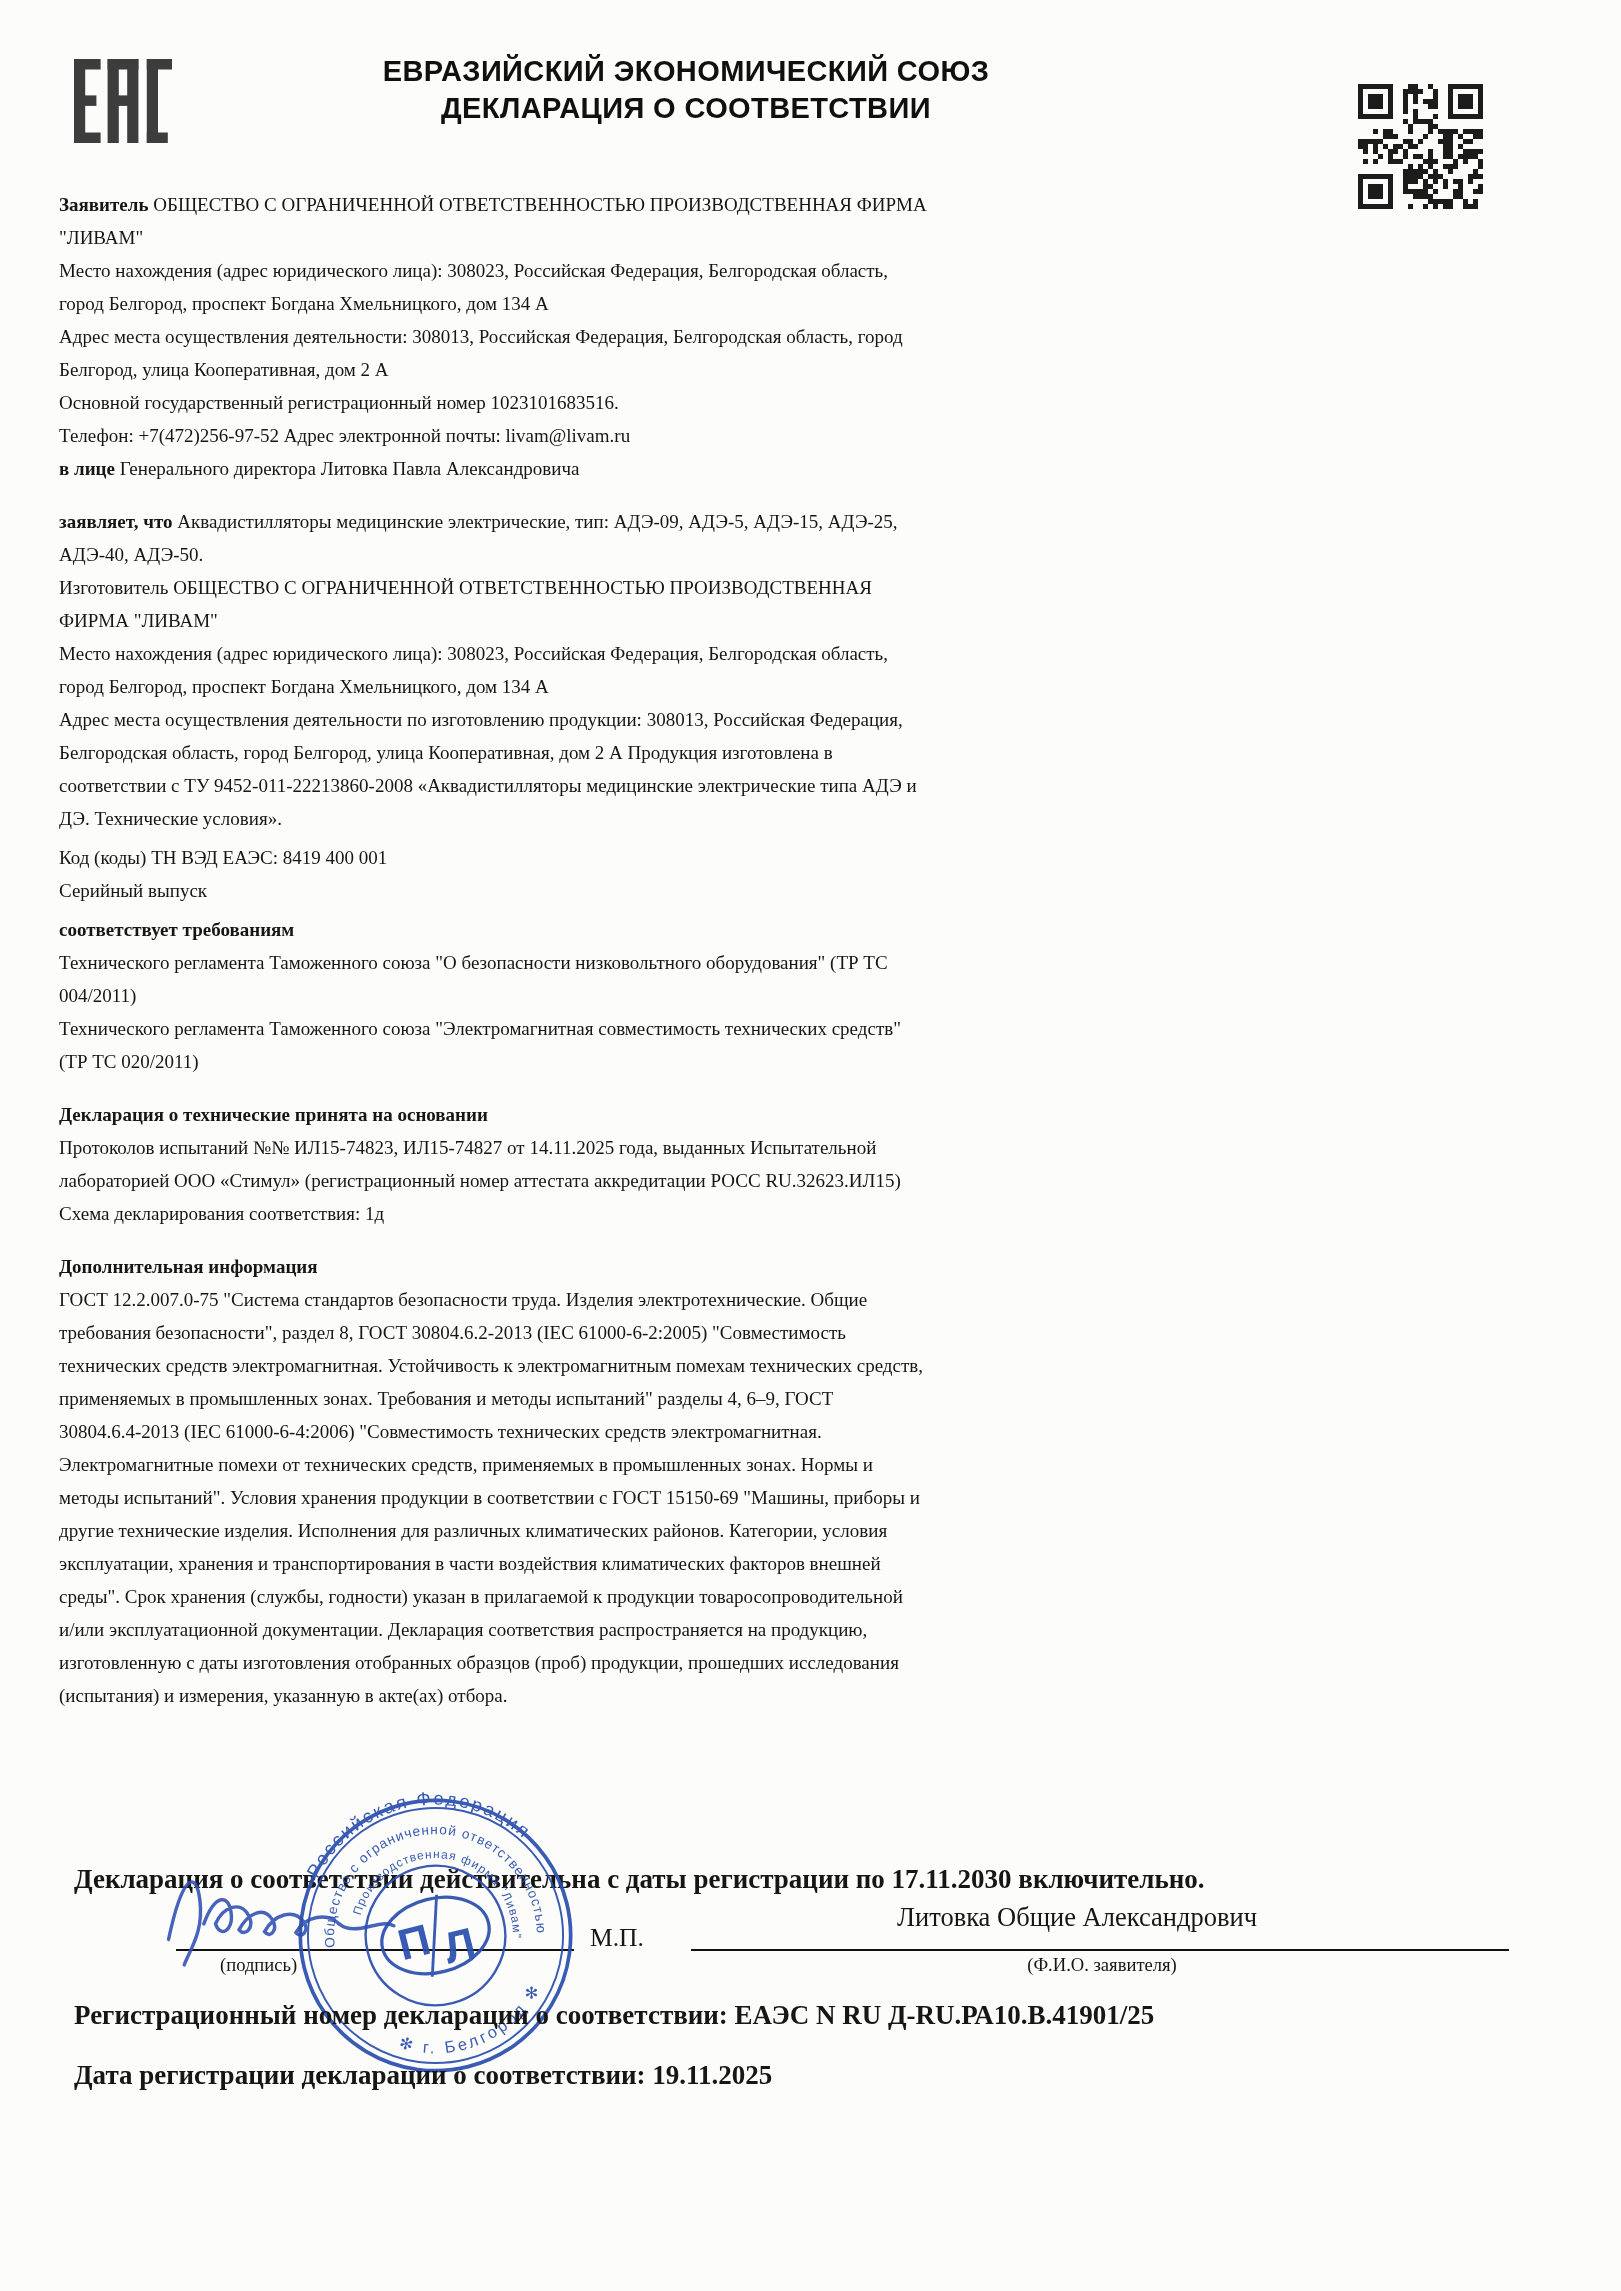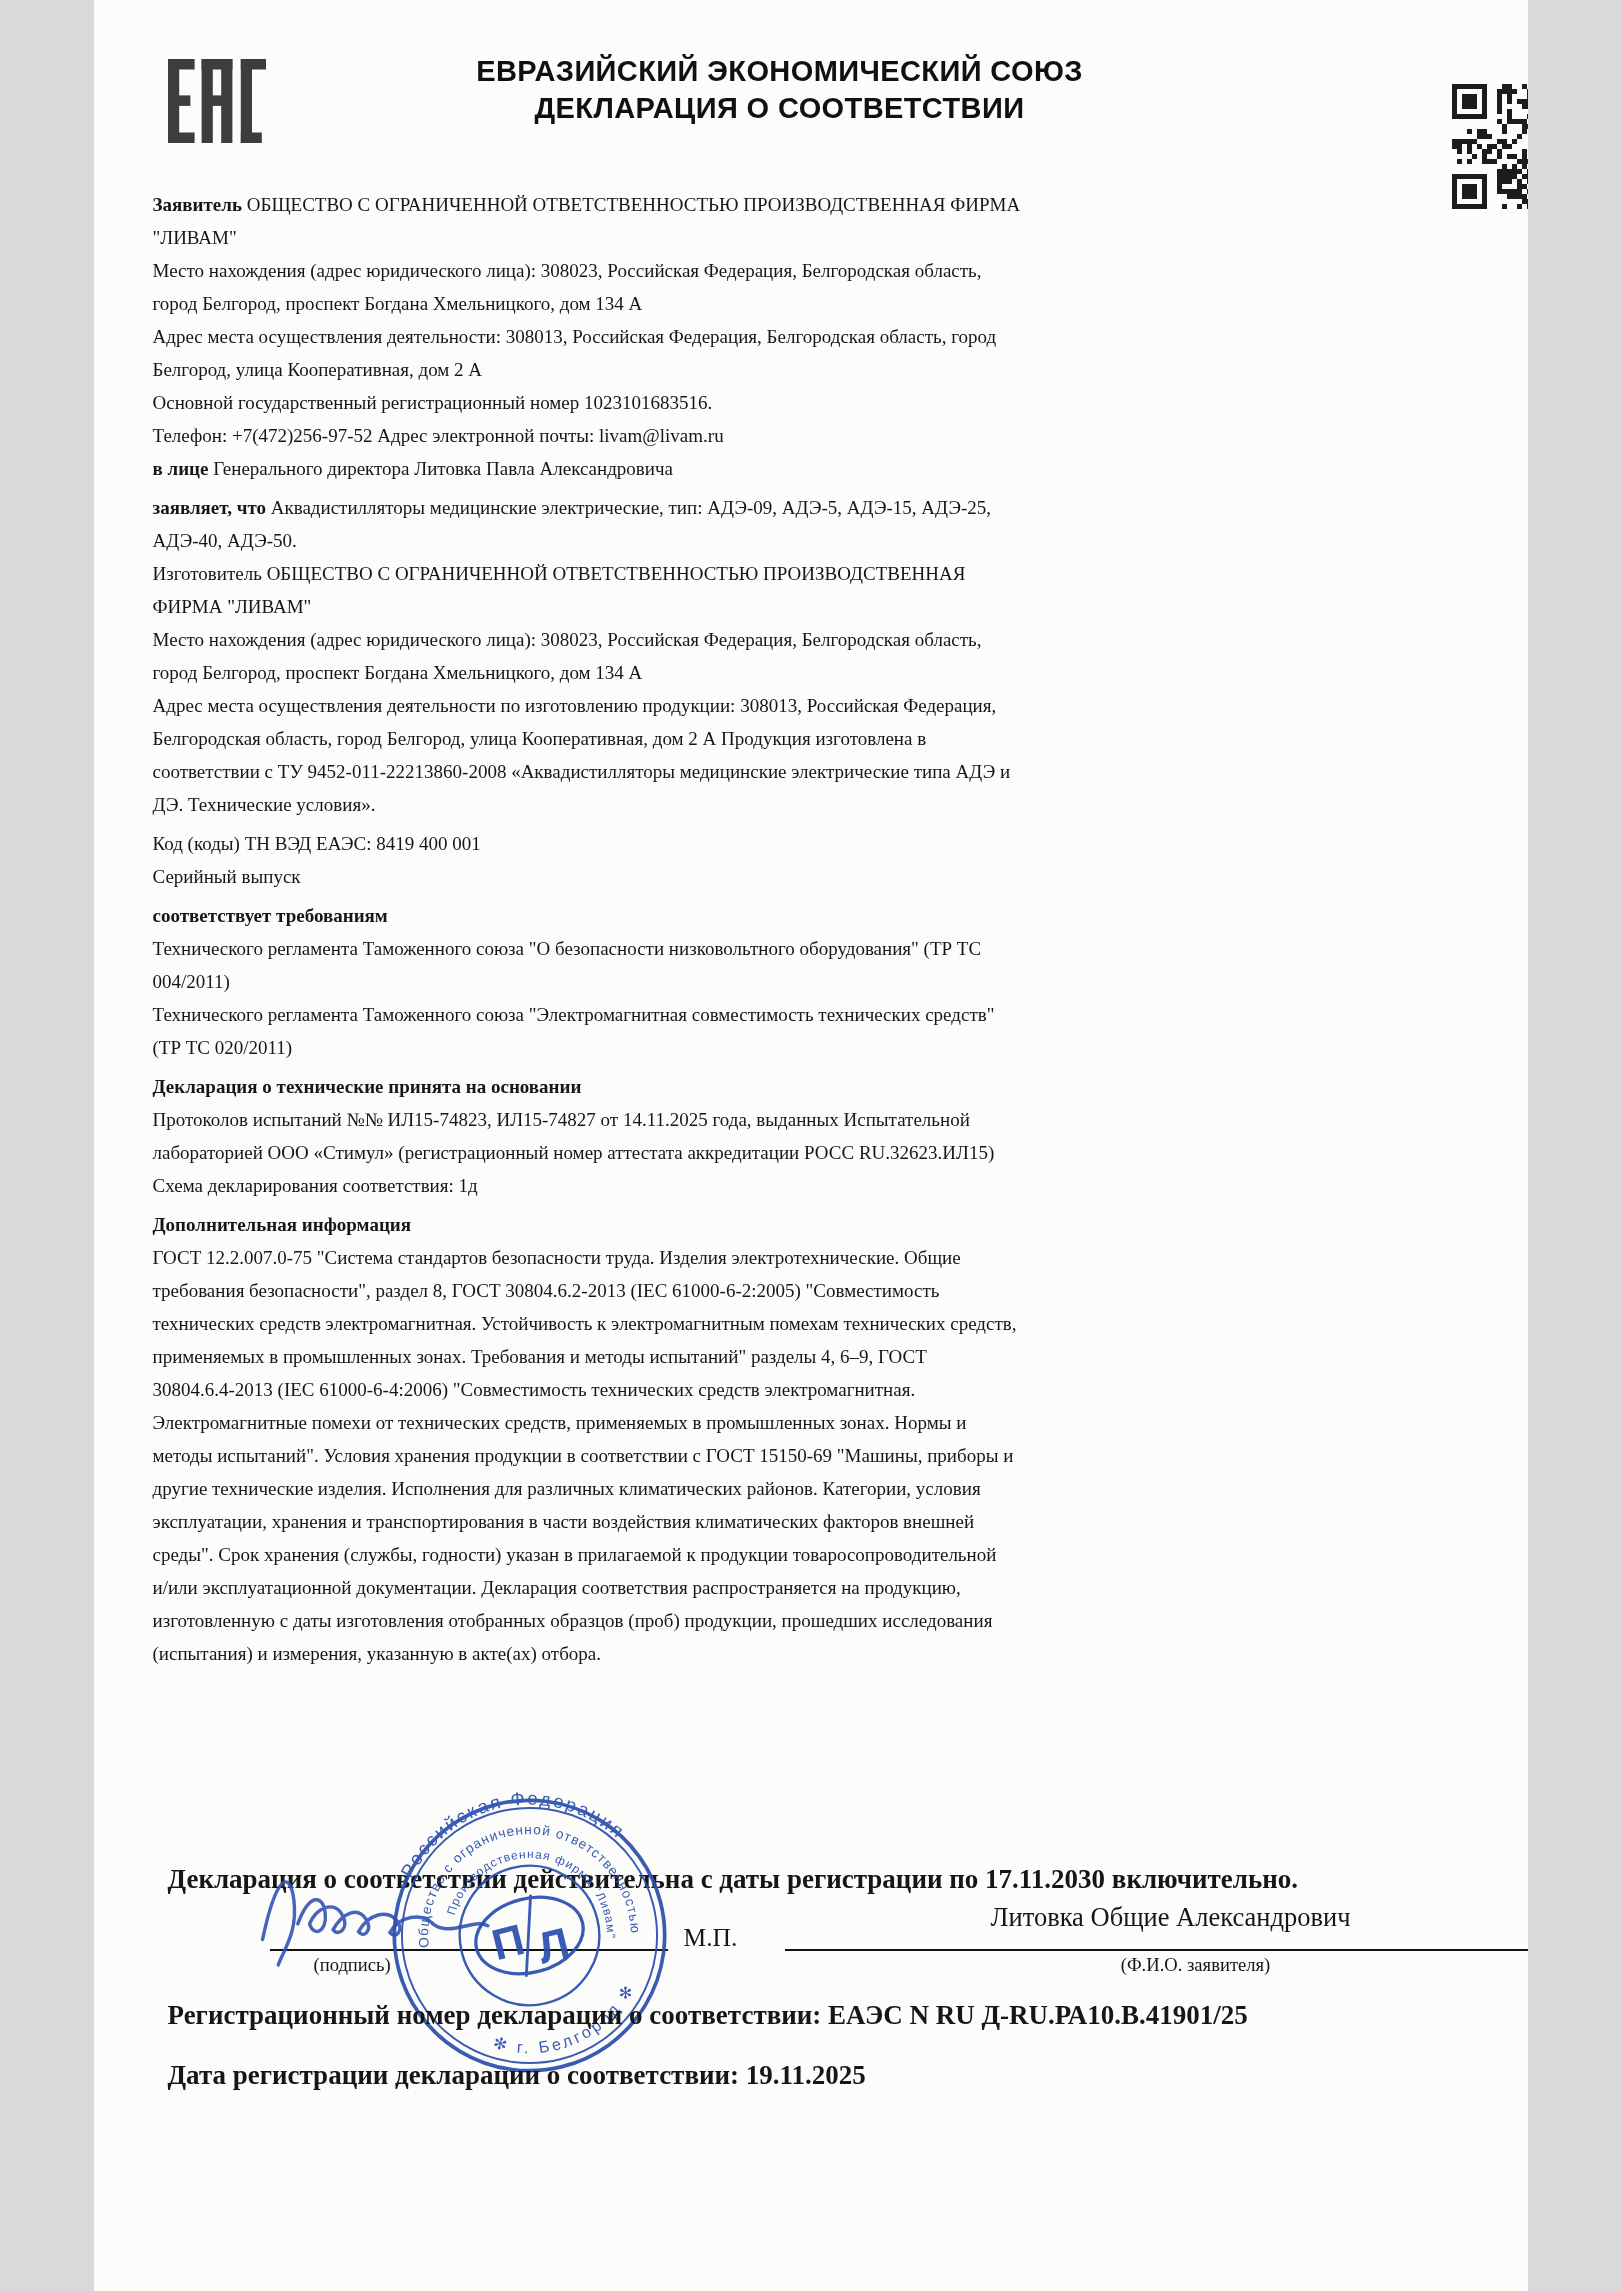--- a/index.html
+++ b/index.html
@@ -1,38 +1,38 @@
 <!DOCTYPE html>
 <html lang="ru"><head>
 <meta charset="utf-8">
 <style>
   html,body{margin:0;padding:0;background:#d9d9d9;}
   .page{
     position:relative;
-    width:1434px;height:2292px;
+    width:1621px;height:2292px;
     margin:0 auto;
     background:#fcfcfa;
     color:#161616;
     font-family:"Liberation Serif","DejaVu Serif",serif;
     overflow:hidden;
   }
   
   .eac-logo{position:absolute;left:74px;top:43px;width:98px;height:116px;}
   .title-block{
     position:absolute;left:235px;top:53px;width:902px;
     text-align:center;
     font-family:"Liberation Sans","DejaVu Sans",sans-serif;
     font-weight:bold;font-size:29px;line-height:37px;letter-spacing:0.4px;
     color:#101010;
   }
   .qr{position:absolute;left:1358px;top:84px;width:125px;height:125px;}
   
   .doc-body{position:absolute;left:59px;top:188px;width:1490px;font-size:19px;line-height:33px;}
   .para{margin:0;white-space:pre-line;}
-  .mt6{margin-top:5.9px;} .mt8{margin-top:6px;}
+  .mt6{margin-top:5.9px;} .mt8{margin-top:20px;}
   .b{font-weight:bold;}
   .lbl{white-space:normal;}
   
   .abs{position:absolute;}
   .validity{left:74px;top:1864px;font-size:27px;font-weight:bold;}
   .sig-line{left:176px;top:1949px;width:398px;border-top:2.5px solid #111;}
   .sig-caption{left:204px;top:1954px;font-size:18.6px;margin-left:16px;}
   .mp{left:590px;top:1923px;font-size:25.5px;}
   .fio-name{left:897px;top:1902px;font-size:26.5px;}
   .fio-line{left:691px;top:1949px;width:818px;border-top:2.5px solid #111;}

